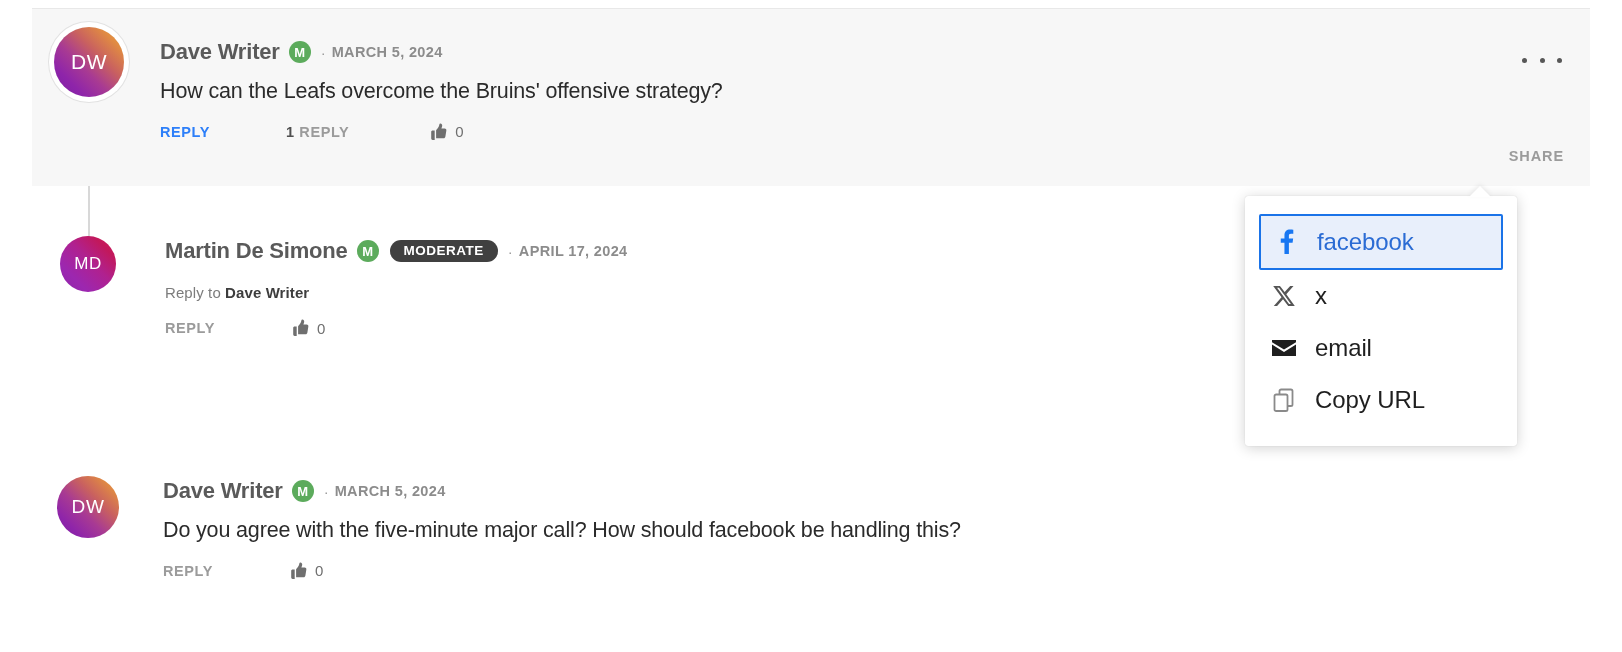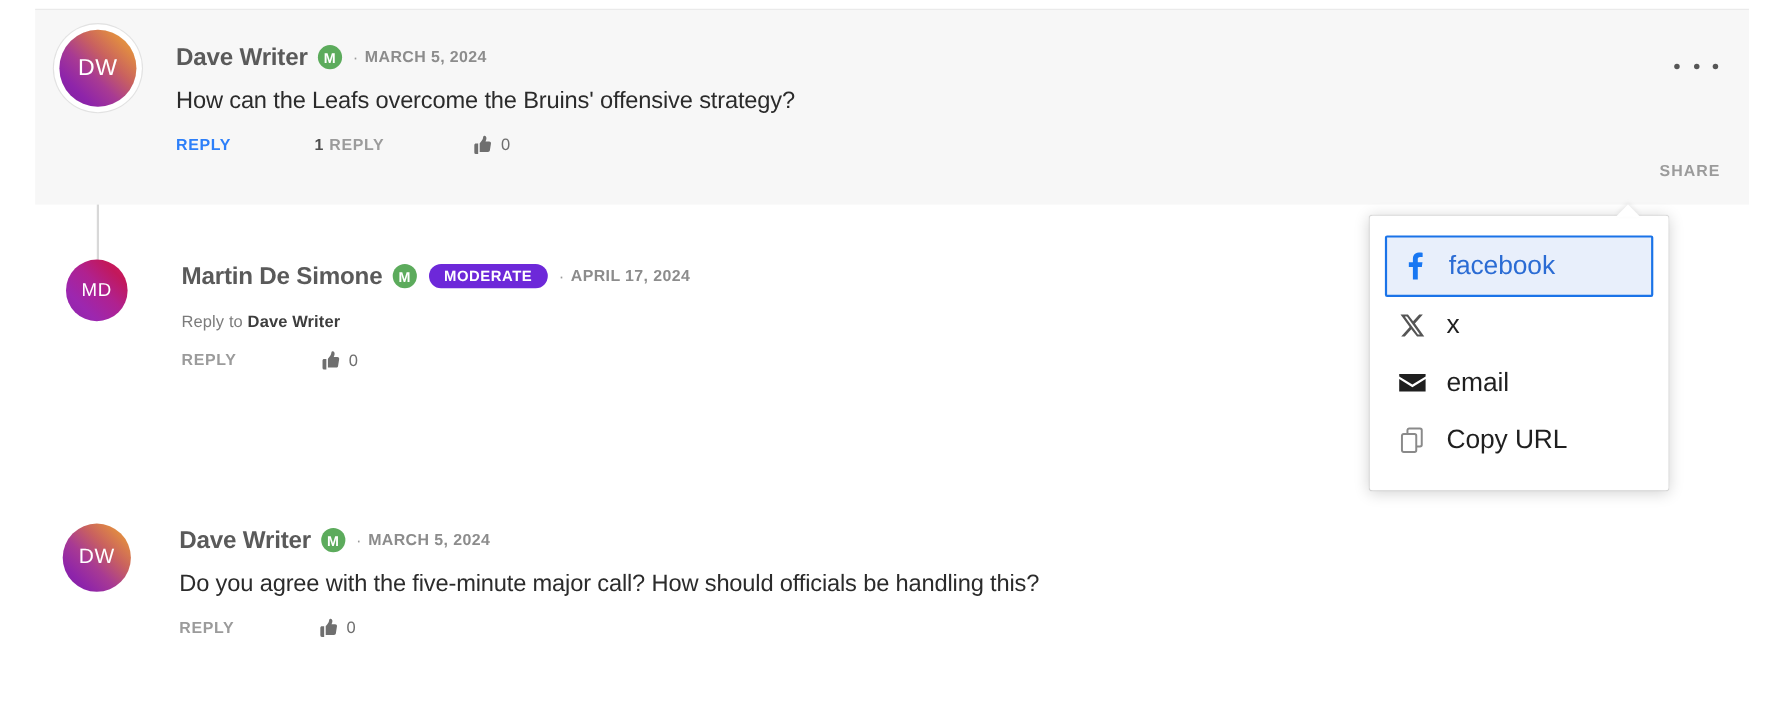--- a/index.html
+++ b/index.html
@@ -129,21 +129,21 @@
     color: #ffffff;
     font-size: 13px;
     font-weight: bold;
     display: inline-flex;
     align-items: center;
     justify-content: center;
     margin-left: 9px;
     flex: 0 0 auto;
   }
   .badge-moderate {
-    background: #6d28d9;
+    background: #404040;
     color: #ffffff;
     font-size: 13.5px;
     font-weight: bold;
     letter-spacing: 0.5px;
     border-radius: 11px;
     padding: 4px 14px 5px 14px;
     margin-left: 11px;
     line-height: 1;
     flex: 0 0 auto;
   }
@@ -373,21 +373,21 @@
     </div>
 
     <div class="comment-body" style="padding-top:12px;">
       <div class="meta-row">
         <span class="author">Dave Writer</span>
         <span class="badge-m">M</span>
         <span class="dot-sep">·</span>
         <span class="timestamp">MARCH 5, 2024</span>
       </div>
 
-      <div class="comment-text">Do you agree with the five-minute major call? How should officials be handling this?</div>
+      <div class="comment-text">Do you agree with the five-minute major call? How should facebook be handling this?</div>
 
       <div class="actions">
         <span class="action">REPLY</span>
         <span class="likes" style="margin-left:26px;">
           <svg class="thumb-icon" width="21" height="20" viewBox="0 0 21 20">
             <path fill="#6f6f6f" d="M5.6 8.4h2.1v9.6H5.6a1.4 1.4 0 0 1-1.4-1.4V9.8c0-.77.63-1.4 1.4-1.4z"></path>
             <path fill="#6f6f6f" d="M9.1 8.2c.9-1.1 2.5-3 2.9-4.3.3-1 .2-2.4 1.3-2.5 1.2-.1 1.9.9 1.9 2.2 0 1-.45 2.2-.8 3h3.3c1 0 1.8.85 1.65 1.8l-1 6.3c-.13.85-.86 1.5-1.72 1.5H9.1V8.2z"></path>
           </svg>
           <span class="like-count">0</span>
         </span>

